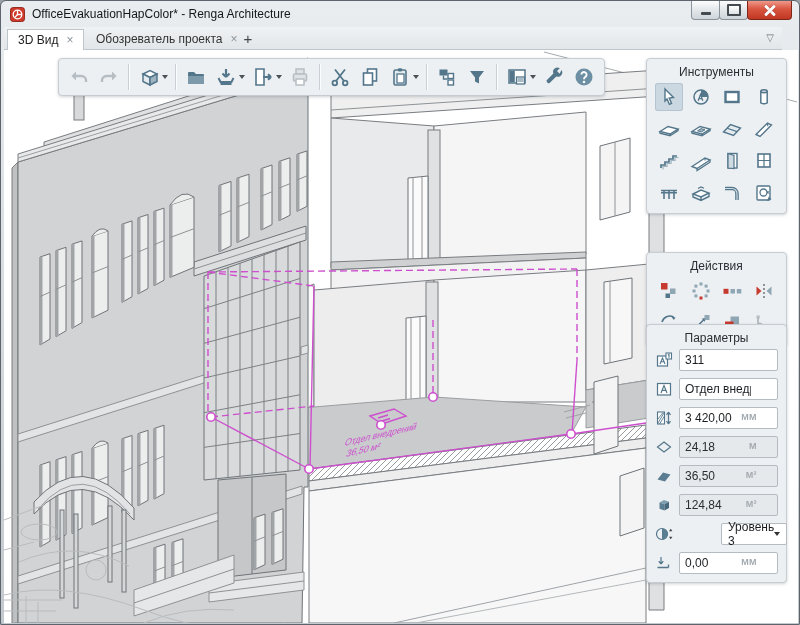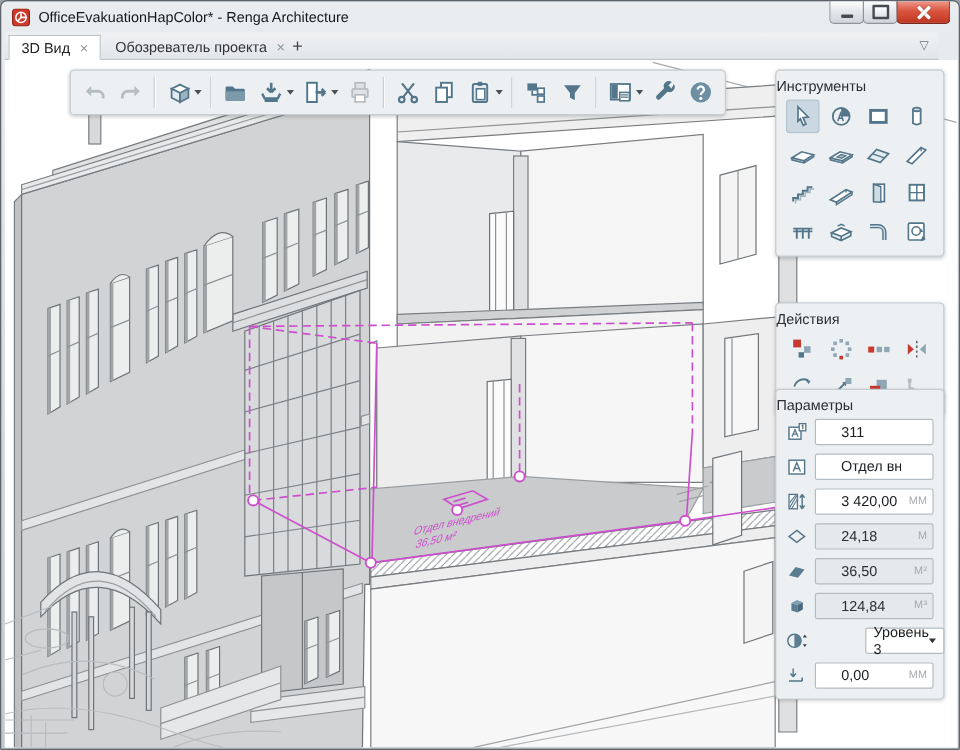--- a/index.html
+++ b/index.html
@@ -37,32 +37,32 @@
   
   .toolbar{position:absolute;left:54px;top:8px;height:36px;background:#edf0f2;border:1px solid #c6ccd1;
            border-radius:4px;box-shadow:0 1px 3px rgba(60,70,80,.25);display:flex;align-items:center;padding:0 5px;z-index:5;}
   .tbtn{width:30px;height:30px;display:flex;align-items:center;justify-content:center;border-radius:3px;}
   .tsep{width:1px;height:26px;background:#c9cfd4;border-right:1px solid #fbfcfd;margin:0 4px;}
   .caret{width:0;height:0;border-left:3.5px solid transparent;border-right:3.5px solid transparent;
          border-top:4px solid #4a5258;margin:0 3px 0 -2px;}
   
   .panel{position:absolute;left:642px;width:141px;background:#edf0f2;border:1px solid #c6ccd1;border-radius:4px;
          box-shadow:0 1px 3px rgba(60,70,80,.25);box-sizing:border-box;z-index:5;}
-  .panel h3{margin:0;padding:6px 0 4px;font-size:12px;font-weight:normal;color:#2b2f33;text-align:left;}
+  .panel h3{margin:0;padding:6px 0 4px;font-size:12px;font-weight:normal;color:#2b2f33;text-align:center;}
   .grid4{display:grid;grid-template-columns:repeat(4,1fr);padding:0 6px 6px;row-gap:4px;justify-items:center;}
   .cell{width:28px;height:28px;display:flex;align-items:center;justify-content:center;border-radius:3px;}
   .cell.sel{background:#ccd8e1;box-shadow:inset 0 0 0 1px #b4c5d1;}
   .params{padding:0 8px 8px;}
   .prow{display:flex;align-items:center;gap:6px;margin-bottom:7px;height:22px;}
   .picon{width:18px;height:18px;flex:none;}
   .pfield{position:relative;flex:1;height:22px;box-sizing:border-box;}
   .pfield input{width:100%;height:100%;box-sizing:border-box;border:1px solid #b4bcc2;border-radius:2px;
-                font-family:"Liberation Sans",sans-serif;font-size:12px;color:#1c1f22;padding:0 26px 0 21px;background:#fff;}
+                font-family:"Liberation Sans",sans-serif;font-size:12px;color:#1c1f22;padding:0 26px 0 5px;background:#fff;}
   .pfield input.ro{background:#e6e9eb;color:#2a2e31;padding-right:26px;}
-  .pfield .unit{position:absolute;right:5px;top:5px;font-size:9px;color:#a3aab0;text-transform:uppercase;letter-spacing:.4px;}
+  .pfield .unit{position:absolute;right:21px;top:5px;font-size:9px;color:#a3aab0;text-transform:uppercase;letter-spacing:.4px;font-weight:bold;}
   .dd{display:flex;align-items:center;height:22px;border:1px solid #b4bcc2;border-radius:2px;background:#fff;
       font-size:12px;color:#1c1f22;padding:0 6px;box-sizing:border-box;flex:1;justify-content:space-between;margin-left:42px;}
   .dd .caret{border-top-color:#333;margin:0;}
 </style>
 </head>
 <body>
 
 <div class="win">
 
   <div class="titlebar">

